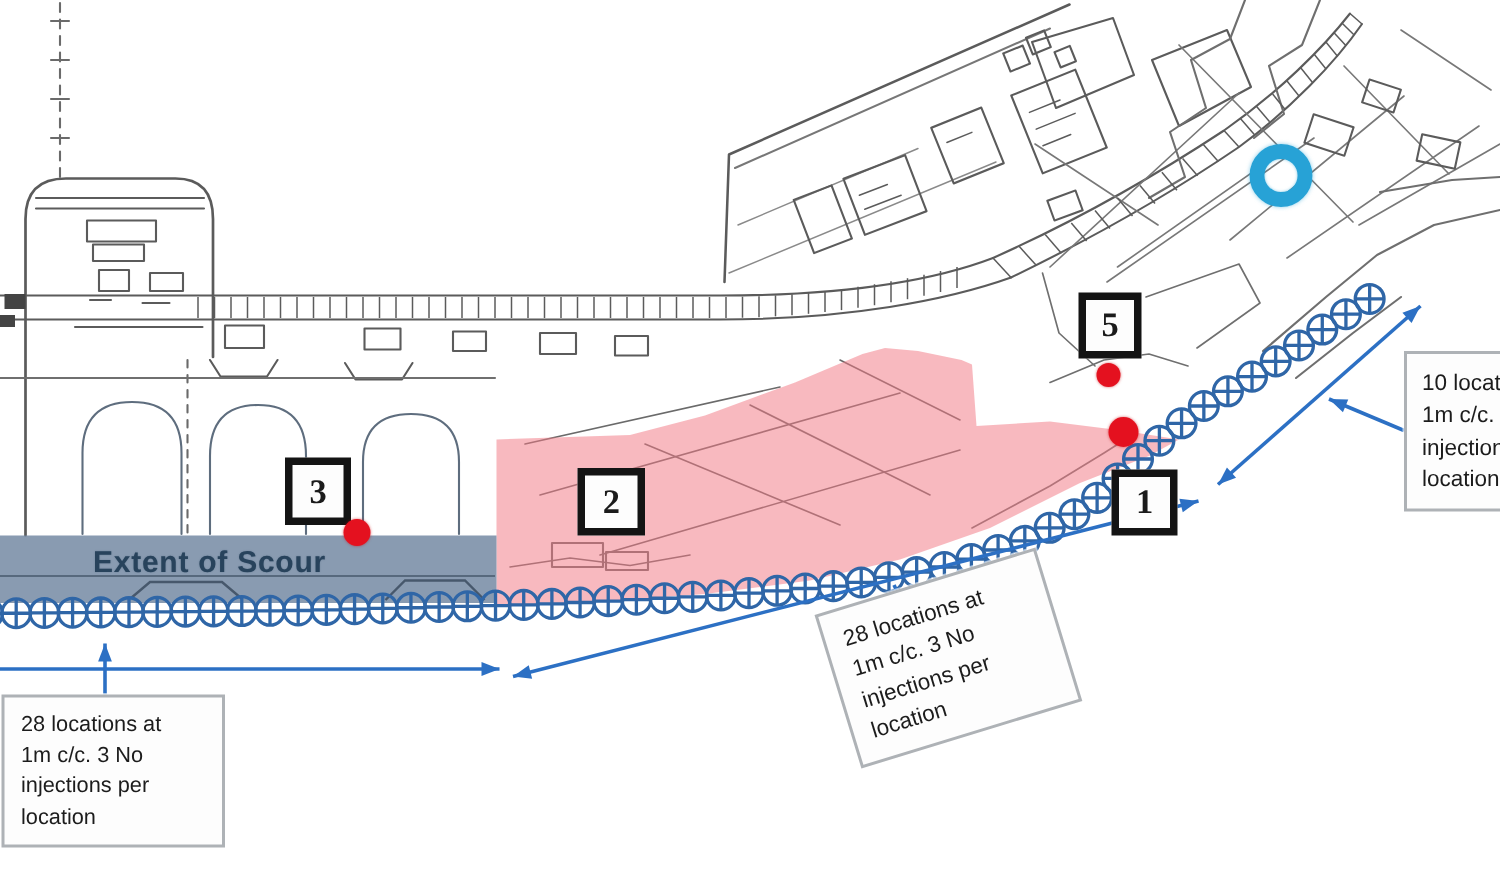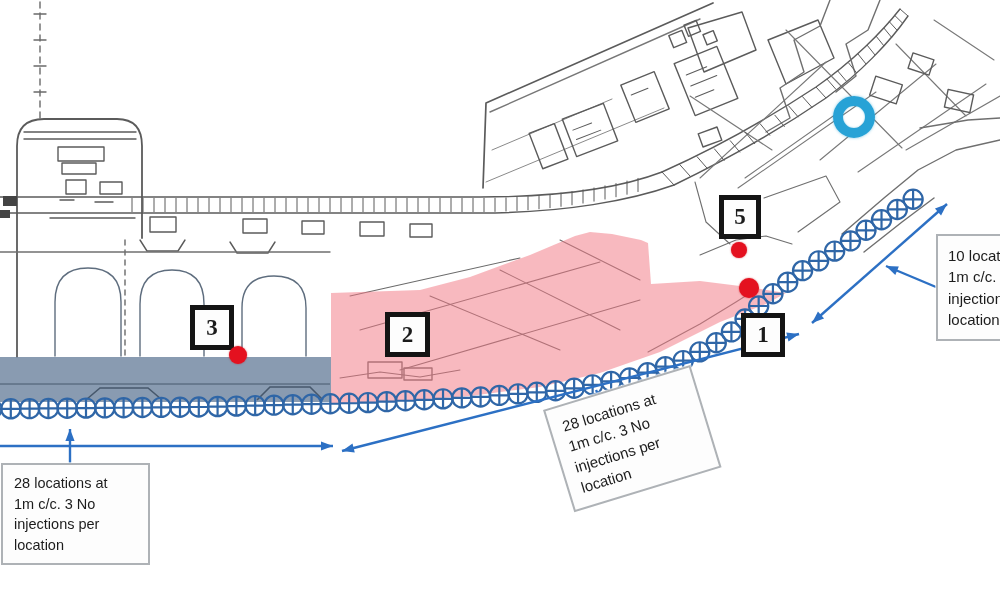--- a/index.html
+++ b/index.html
@@ -432,20 +432,21 @@
         <polygon points="812,323 824.043713429108,318.51569773124936 817.9601767205229,311.61420650722414" fill="#2c70c4"></polygon>
         <line x1="70" y1="463" x2="70" y2="429" stroke="#2c70c4" stroke-width="2.4"></line>
         <polygon points="70,429 65.4,441 74.6,441" fill="#2c70c4"></polygon>
         <line x1="609" y1="417" x2="596" y2="390" stroke="#2c70c4" stroke-width="2.4"></line>
         <polygon points="596,390 597.0611797443829,402.80757188346456 605.3503951061667,398.8164681907539" fill="#2c70c4"></polygon>
         <line x1="936" y1="287" x2="886" y2="266" stroke="#2c70c4" stroke-width="2.4"></line>
         <polygon points="886,266 895.282515839255,274.887907498055 898.8450546953218,266.4056721264672" fill="#2c70c4"></polygon>
       </g>
   </svg>
 
+  <div class="scour-label">Extent of Scour</div>
 
   <div id="left-box" class="callout">
     <div class="ln">28 locations at</div>
     <div class="ln">1m c/c. 3 No</div>
     <div class="ln">injections per</div>
     <div class="ln">location</div>
   </div>
 
   <div id="mid-box" class="callout">
     <div class="ln">28 locations at</div>

